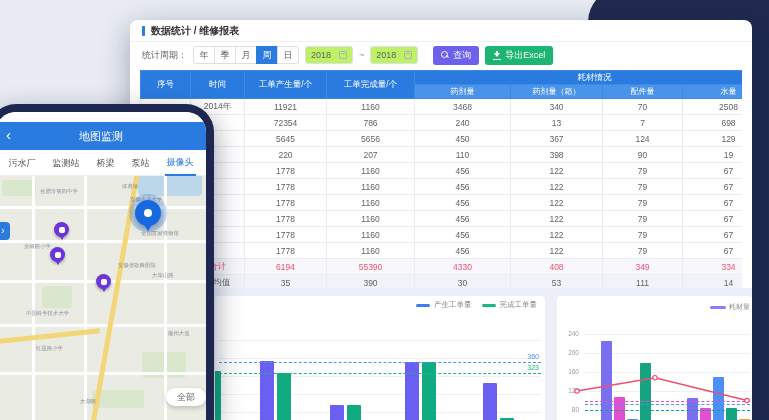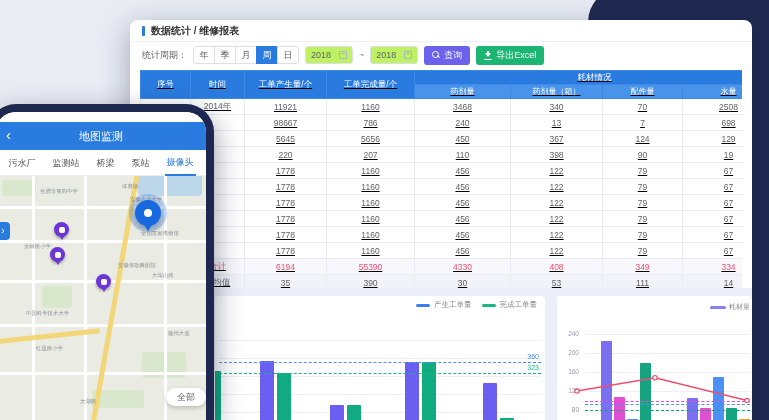--- a/index.html
+++ b/index.html
@@ -48,34 +48,34 @@
     height:18px; border:1px solid #dcdfe6; border-radius:3px; background:#bef264;
     display:flex; align-items:center; padding:0 5px; gap:4px; color:#606266;
   }
   .year-box{ width:48px; justify-content:space-between; }
   .week-box{ font-size:8px; white-space:nowrap; }
   .cal-icon{ width:8px; height:8px; border:1px solid #aeb4c0; border-radius:1px; position:relative; }
   .cal-icon::before{ content:""; position:absolute; left:1px; top:1px; right:1px; height:1px; background:#aeb4c0; }
   .tilde{ color:#909399; }
   .btn{ height:19px; border:none; border-radius:3px; color:#fff; font-size:9px;
         display:flex; align-items:center; gap:4px; padding:0 8px; cursor:pointer; }
-  .btn-query{ background:#6c61ea; margin-left:0; }
+  .btn-query{ background:#6c61ea; margin-left:9px; }
   .btn-export{ background:#1db574; }
   .ico-search{ width:8px; height:8px; position:relative; }
   .ico-search::before{ content:""; position:absolute; left:0; top:0; width:5px; height:5px;
        border:1px solid #fff; border-radius:50%; }
   .ico-search::after{ content:""; position:absolute; left:5px; top:5px; width:3px; height:1px;
        background:#fff; transform:rotate(45deg); }
   .ico-dl{ width:8px; height:9px; position:relative; }
   .ico-dl::before{ content:""; position:absolute; left:3px; top:0; width:2px; height:3px; background:#fff; }
   .ico-dl::after{ content:""; position:absolute; left:1px; top:2px;
        border-left:3px solid transparent; border-right:3px solid transparent; border-top:4px solid #fff; }
   .ico-dl i{ position:absolute; left:0; bottom:0; width:8px; height:1px; background:#fff; }
   
-  .table-wrap{ margin:2px 10px 0 10px; overflow:hidden;text-decoration:underline; }
+  .table-wrap{ margin:2px 10px 0 10px; overflow:hidden; }
   table{ border-collapse:collapse; table-layout:fixed; width:634px; }
   th,td{ border:1px solid #e8ebf2; text-align:center; font-weight:normal; overflow:hidden; white-space:nowrap; }
   thead th{ background:#2a7be0; color:#fff; font-size:8.5px; height:14px; border-color:#3e89e6; }
   thead tr.subhead th{ background:#4a93ea; font-size:8px; }
   tbody td{ font-size:8.5px; color:#606266; height:16px; background:#fff; }
   tbody tr.total-row td{ background:#f8f8fc; color:#f0506e; }
   tbody tr.avg-row td{ background:#f2f3f9; color:#606266; }
   
   .charts-section{ position:absolute; left:0; top:268px; width:622px; height:132px; background:#edeff8; }
   .panel{ position:absolute; top:8px; height:124px; background:#fff; border-radius:4px 4px 0 0; overflow:hidden; }
@@ -218,21 +218,21 @@
             <td>11921</td>
             <td>1160</td>
             <td>3468</td>
             <td>340</td>
             <td>70</td>
             <td>2508</td>
           </tr>
           <tr>
             <td>2</td>
             <td></td>
-            <td>98667</td>
+            <td>72354</td>
             <td>786</td>
             <td>240</td>
             <td>13</td>
             <td>7</td>
             <td>698</td>
           </tr>
           <tr>
             <td>3</td>
             <td></td>
             <td>5645</td>

